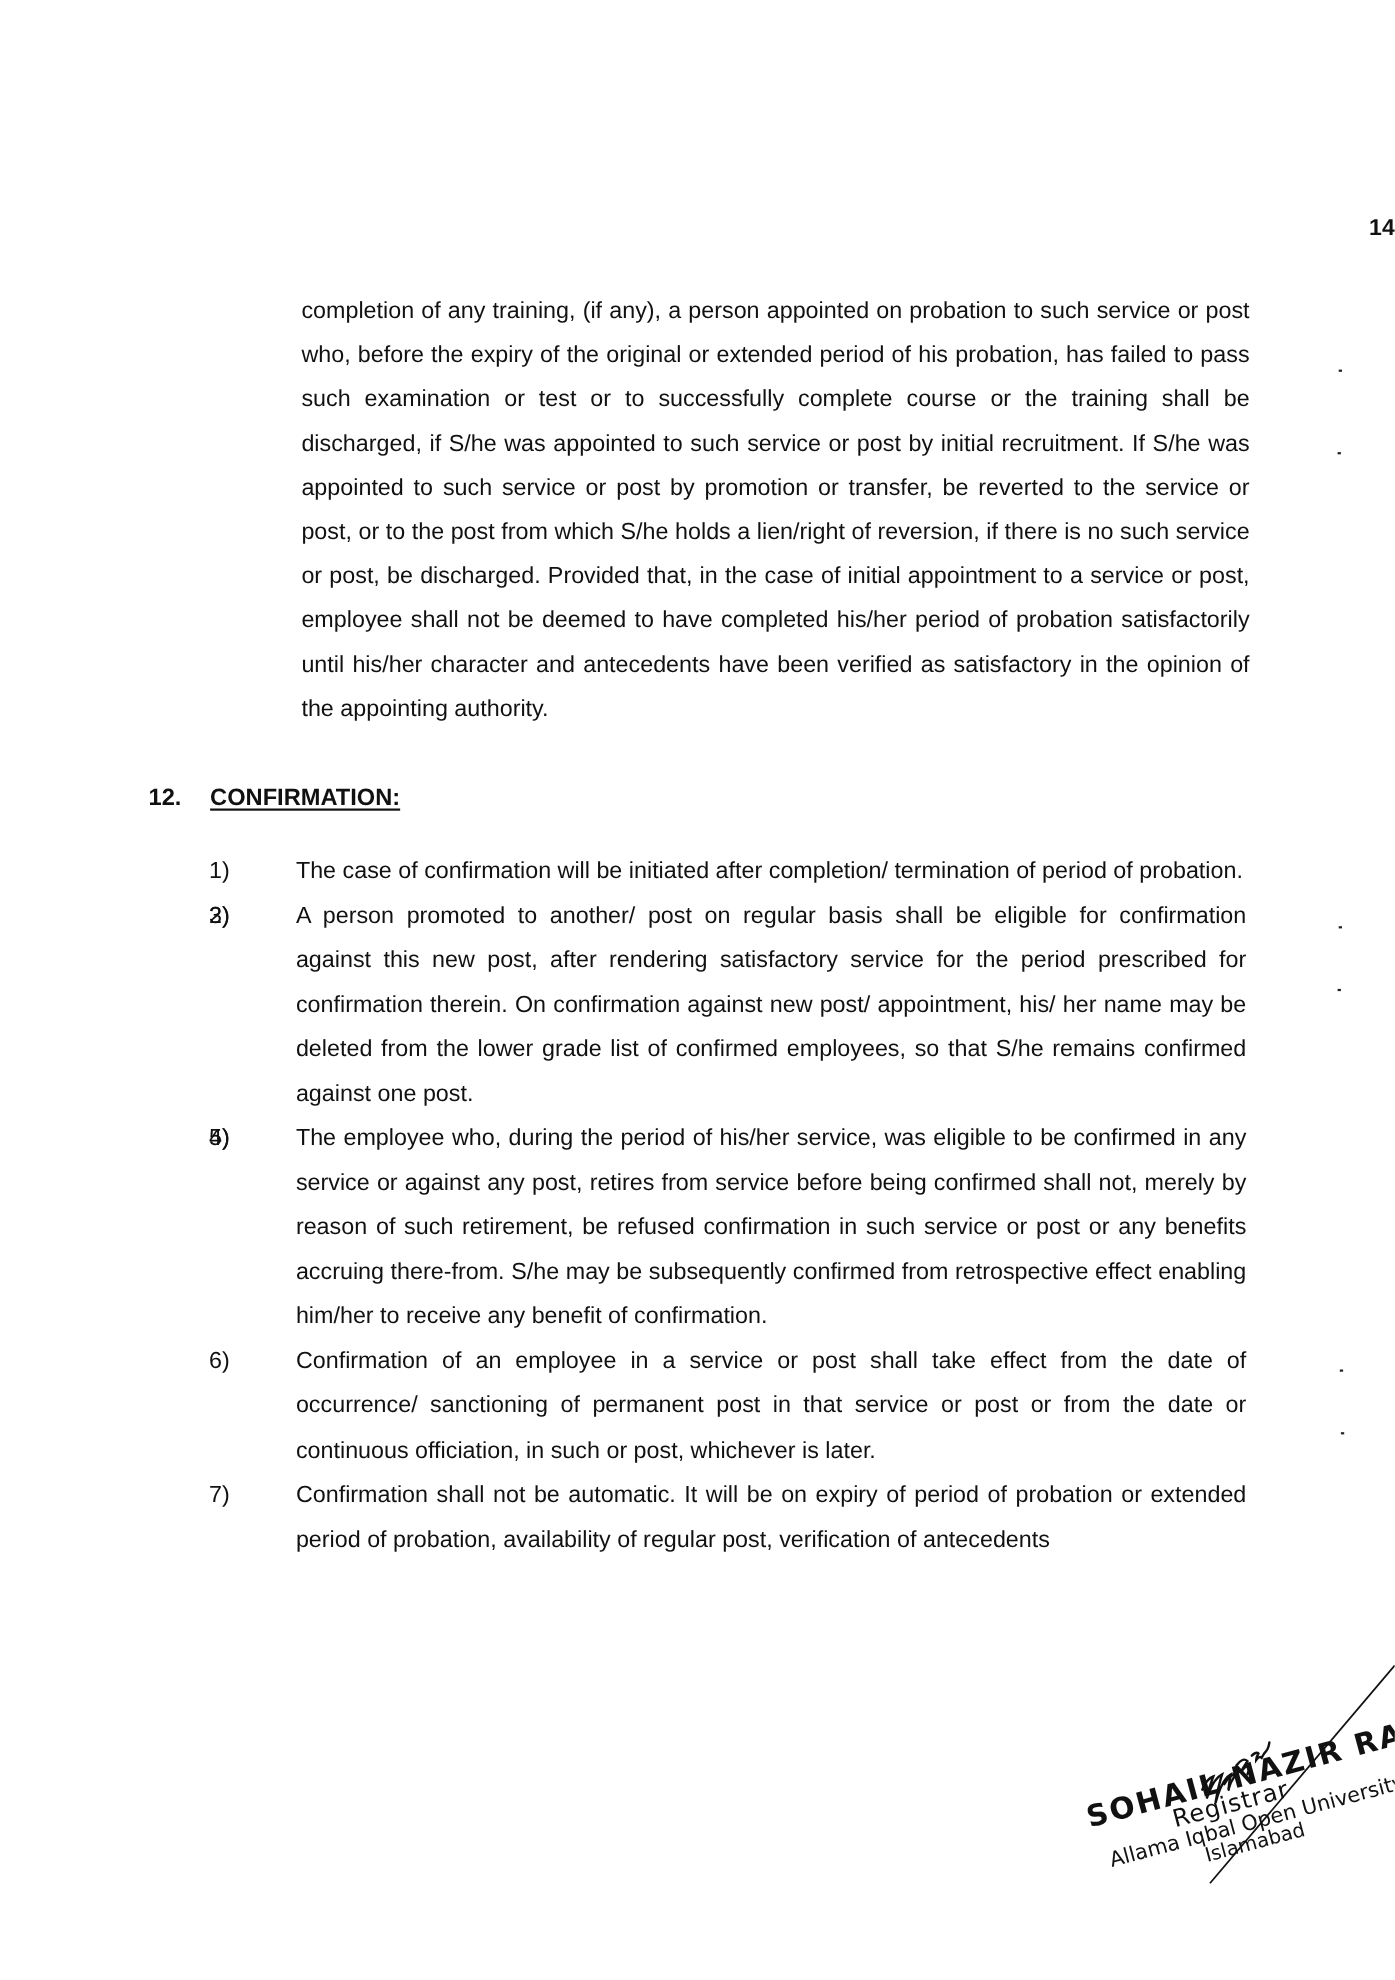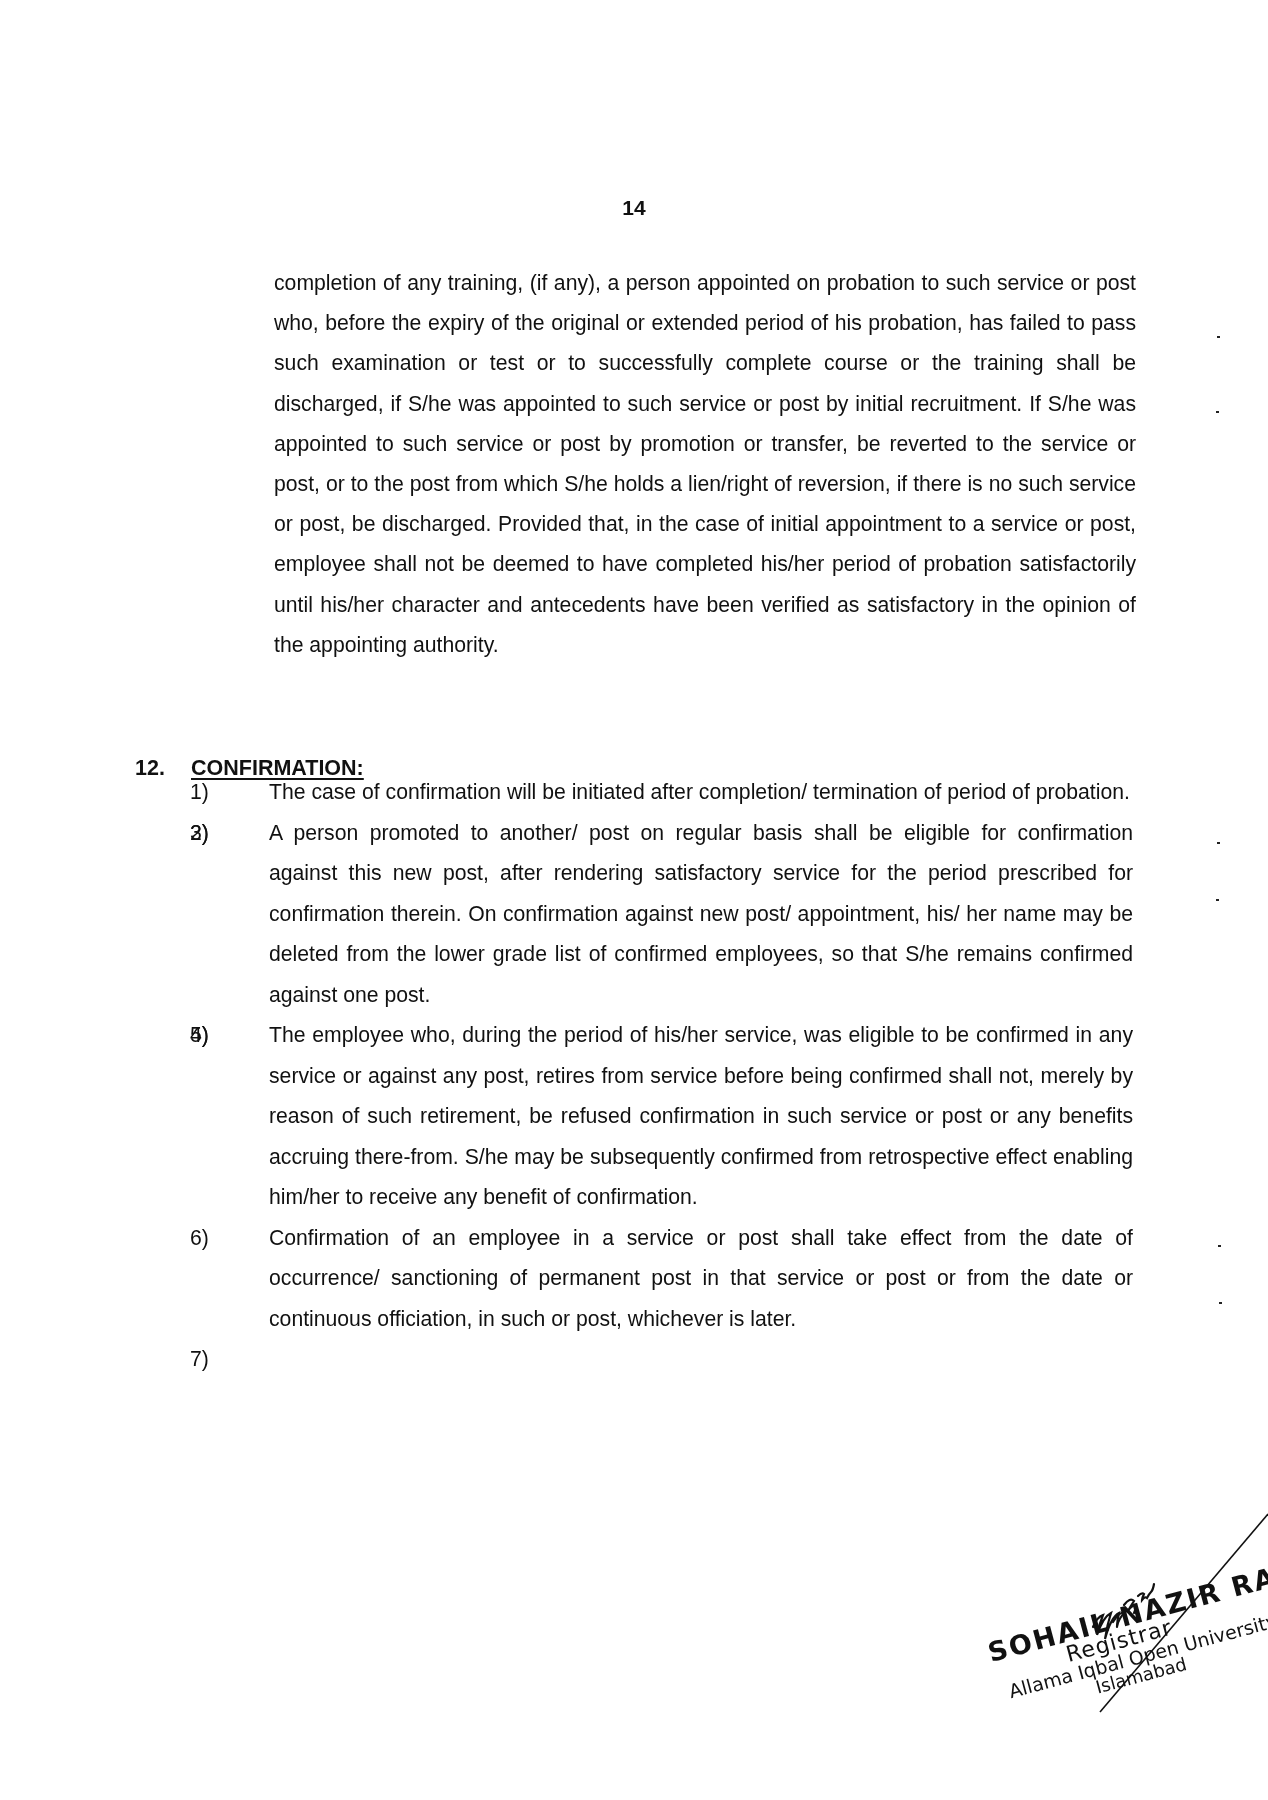--- a/index.html
+++ b/index.html
@@ -1,22 +1,22 @@
 <!DOCTYPE html>
 <html><head>
 <meta charset="utf-8">
 <style>
   html, body { margin: 0; padding: 0; background: #ffffff; }
   body { width: 1268px; height: 1800px; position: relative; overflow: hidden;
          font-family: "Liberation Sans", sans-serif; color: #111111; }
-  .page-number { position: absolute; left: 0; width: 1268px; top: 196px; text-align: center;
+  .page-number { position: absolute; left: 0; width: 1268px; top: 196px; text-align: right;
                  font-weight: bold; font-size: 21px; }
   .para { position: absolute; left: 271px; width: 862px; top: 260px;
           font-size: 21.2px; line-height: 40.2px; text-align: justify; margin: 3px; }
-  .section-heading { position: absolute; left: 135px; top: 756px; font-weight: bold; font-size: 21.5px; }
+  .section-heading { position: absolute; left: 135px; top: 713px; font-weight: bold; font-size: 21.5px; }
   .section-heading .num { display: inline-block; width: 56px; }
   .section-heading .title { text-decoration: underline; text-underline-offset: 3px; text-decoration-thickness: 2px; }
   .list { position: absolute; left: 190px; width: 943px; top: 772px; margin: 0; padding: 0; list-style: none; }
   .list li { position: relative; padding-left: 79px; font-size: 21.2px; line-height: 40.5px; text-align: justify; margin: 0; }
   .list li .marker { position: absolute; left: 0; top: 0; }
   .mark { position: absolute; width: 3px; height: 2px; background: #222; }
   .stamp { position: absolute; left: 985px; top: 1640px; transform: rotate(-15deg); transform-origin: left top;
            font-family: "DejaVu Sans", sans-serif; color: #111; line-height: 1; }
   .stamp .name { font-weight: bold; font-size: 27px; letter-spacing: 2px; white-space: nowrap; }
   .stamp .role { font-size: 22px; margin-left: 75px; margin-top: -2px; white-space: nowrap; letter-spacing: 1px; }
@@ -35,21 +35,21 @@
   <span class="num">12.</span><span class="title">CONFIRMATION:</span>
 </div>
 
 <ol class="list">
   <li><span class="marker">1)</span><span>The case of confirmation will be initiated after completion/ termination of period of probation.</span></li>
   <li><span class="marker">2)</span></li>
   <li><span class="marker">3)</span><span>A person promoted to another/ post on regular basis shall be eligible for confirmation against this new post, after rendering satisfactory service for the period prescribed for confirmation therein. On confirmation against new post/ appointment, his/ her name may be deleted from the lower grade list of confirmed employees, so that S/he remains confirmed against one post.</span></li>
   <li><span class="marker">4)</span></li>
   <li><span class="marker">5)</span><span>The employee who, during the period of his/her service, was eligible to be confirmed in any service or against any post, retires from service before being confirmed shall not, merely by reason of such retirement, be refused confirmation in such service or post or any benefits accruing there-from. S/he may be subsequently confirmed from retrospective effect enabling him/her to receive any benefit of confirmation.</span></li>
   <li><span class="marker">6)</span><span>Confirmation of an employee in a service or post shall take effect from the date of occurrence/ sanctioning of permanent post in that service or post or from the date or continuous officiation, in such or post, whichever is later.</span></li>
-  <li><span class="marker">7)</span></li>
+  <li><span class="marker">7)</span><span>Confirmation shall not be automatic. It will be on expiry of period of probation or extended period of probation, availability of regular post, verification of antecedents</span></li>
 </ol>
 
 <div class="mark" style="left:1217px;top:336px;"></div>
 <div class="mark" style="left:1216px;top:411px;"></div>
 <div class="mark" style="left:1217px;top:842px;"></div>
 <div class="mark" style="left:1216px;top:899px;"></div>
 <div class="mark" style="left:1218px;top:1245px;"></div>
 <div class="mark" style="left:1219px;top:1302px;"></div>
 
 <svg class="overlay" width="1268" height="1800">

